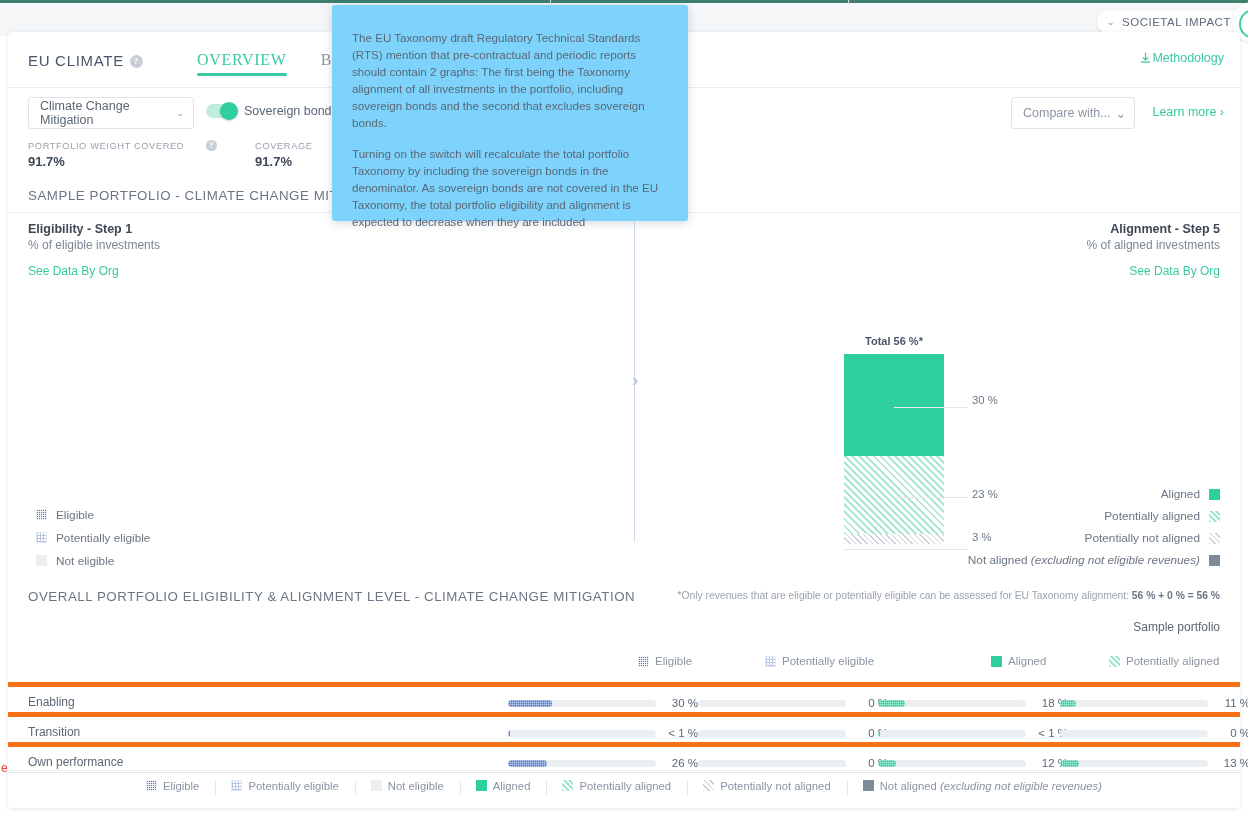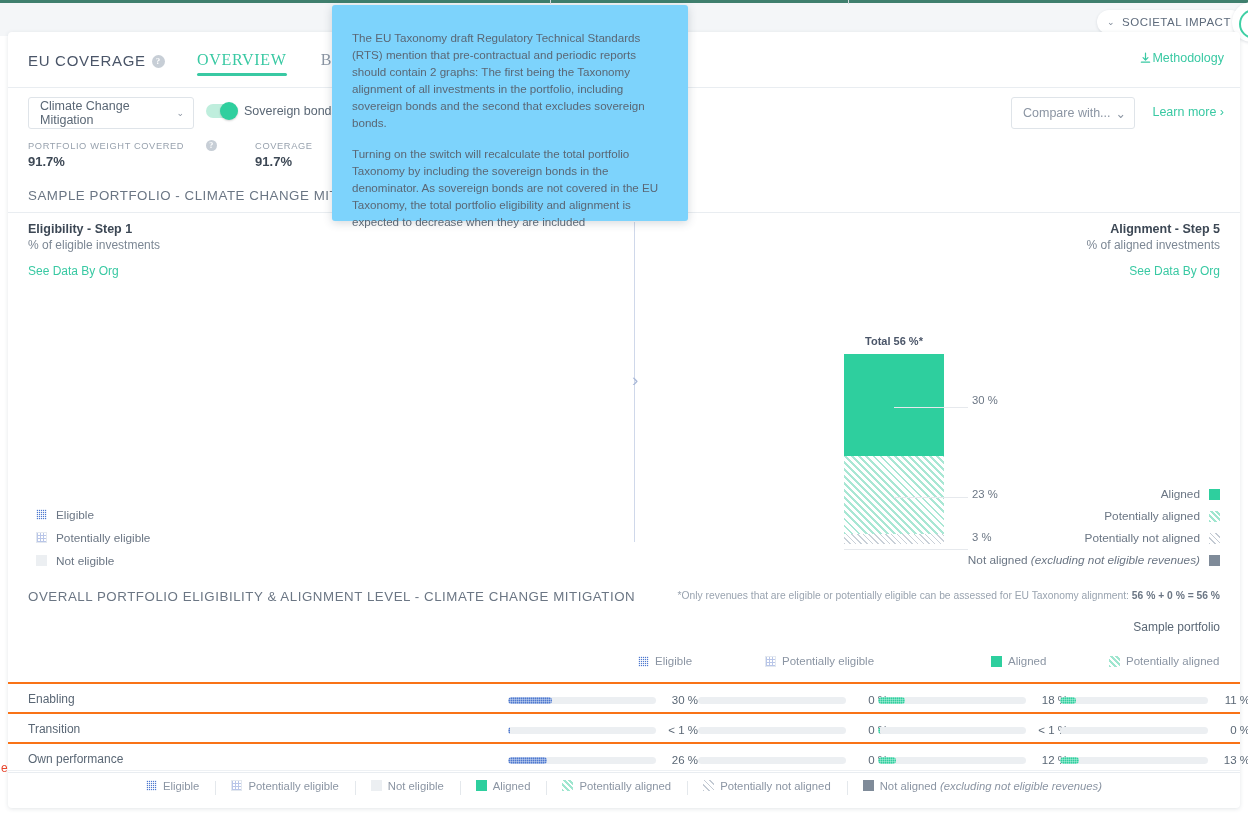--- a/index.html
+++ b/index.html
@@ -220,21 +220,21 @@
     position: absolute; right: 20px; top: 0;
     font-size: 12px; color: #5a6775;
   }
   .col-heads { position: absolute; left: 0; right: 0; top: 35px; height: 26px; }
   .col-head {
     position: absolute; display: flex; align-items: center; gap: 6px;
     font-size: 11.5px; color: #8b95a3;
   }
   .tbl-rows { position: absolute; left: 0; right: 0; top: 62px; }
   .trow {
-    position: relative; height: 30px; border-top: 2px solid #f97316;
+    position: relative; height: 30px; border-top: 5px solid #f97316;
   }
   .trow .rlabel {
     position: absolute; left: 20px; top: 8px; font-size: 12px; color: #5a6775;
   }
   .cellgrp { position: absolute; top: 10px; display: flex; align-items: center; gap: 8px; }
   .track {
     width: 148px; height: 7px; background: #eceff2; border-radius: 4px; position: relative; overflow: hidden;
   }
   .fill { height: 7px; border-radius: 4px; }
   .fill-blue { background-color:#4e79cf; background-image:
@@ -283,21 +283,21 @@
 <div class="societal-pill">
   <span class="chev">⌄</span>
   <span>SOCIETAL IMPACT</span>
 </div>
 <div class="avatar-circle"></div>
 
 <div class="card">
 
   <div class="hdr">
     <div class="hdr-title">
-      <span>EU COVERAGE</span><span class="help-dot">?</span>
+      <span>EU CLIMATE</span><span class="help-dot">?</span>
     </div>
     <div class="tabs">
       <div class="tab active">
         <span>OVERVIEW</span>
       </div>
       <div class="tab">
         <span>BY ORG</span>
       </div>
     </div>
     <div class="methodology">

